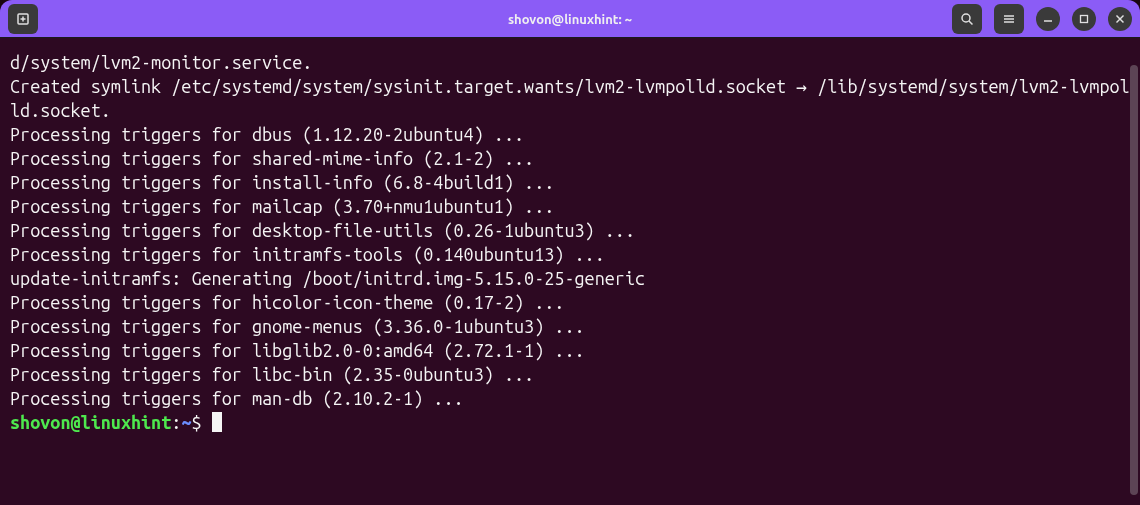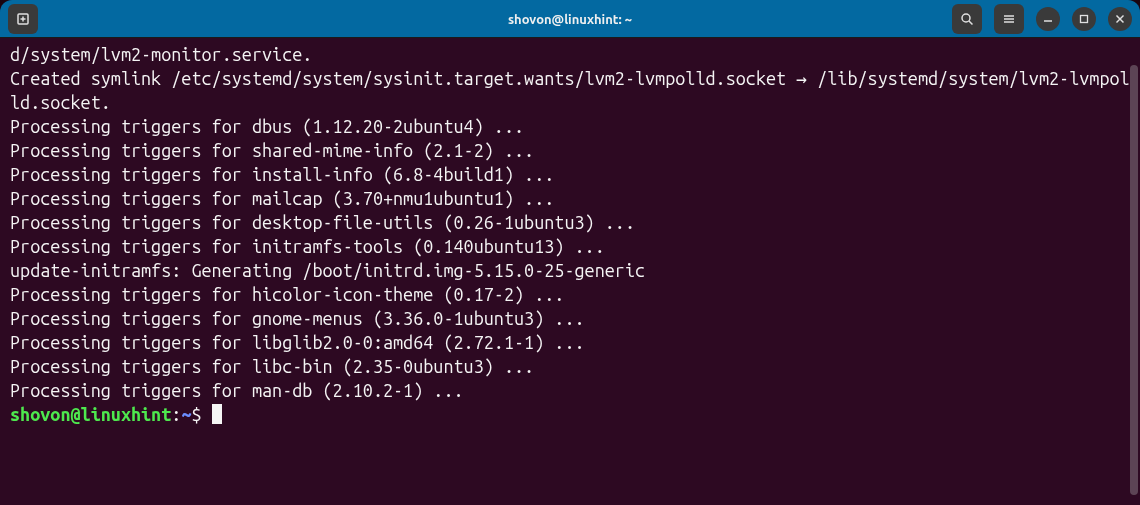--- a/index.html
+++ b/index.html
@@ -16,21 +16,21 @@
     }
     .window {
       width: 100%;
       height: 100%;
       display: flex;
       flex-direction: column;
       background: #1a0510;
     }
     .titlebar {
       height: 38px;
-      background: #0369a1;
+      background: #8b5cf6;
       border-radius: 12px 12px 0 0;
       display: flex;
       align-items: center;
       padding: 0 8px;
       border-bottom: 1px solid #1a1a1a;
     }
     .titlebar-left {
       display: flex;
       align-items: center;
       flex: 0 0 auto;
@@ -82,21 +82,21 @@
       background: #3a3a3a;
       display: flex;
       align-items: center;
       justify-content: center;
       color: #e0e0e0;
       cursor: pointer;
     }
     .terminal-body {
       flex: 1;
       background: #2d0922;
-      padding: 4px 10px;
+      padding: 12px 10px;
       color: #f5f5f5;
       font-size: 18px;
       line-height: 24px;
       font-family: 'Ubuntu Mono', 'DejaVu Sans Mono', monospace;
       overflow: hidden;
       position: relative;
       white-space: pre-wrap;
       word-break: break-all;
     }
     .prompt-user {

